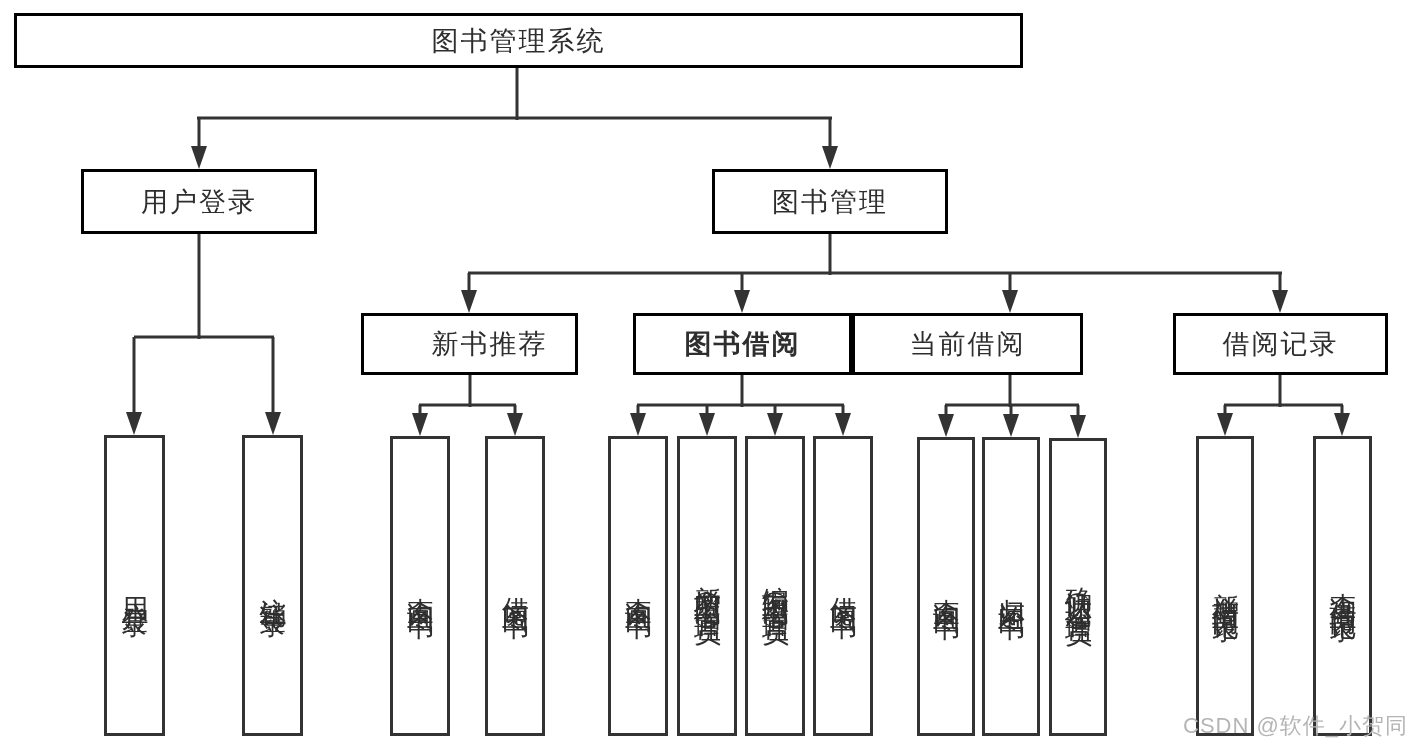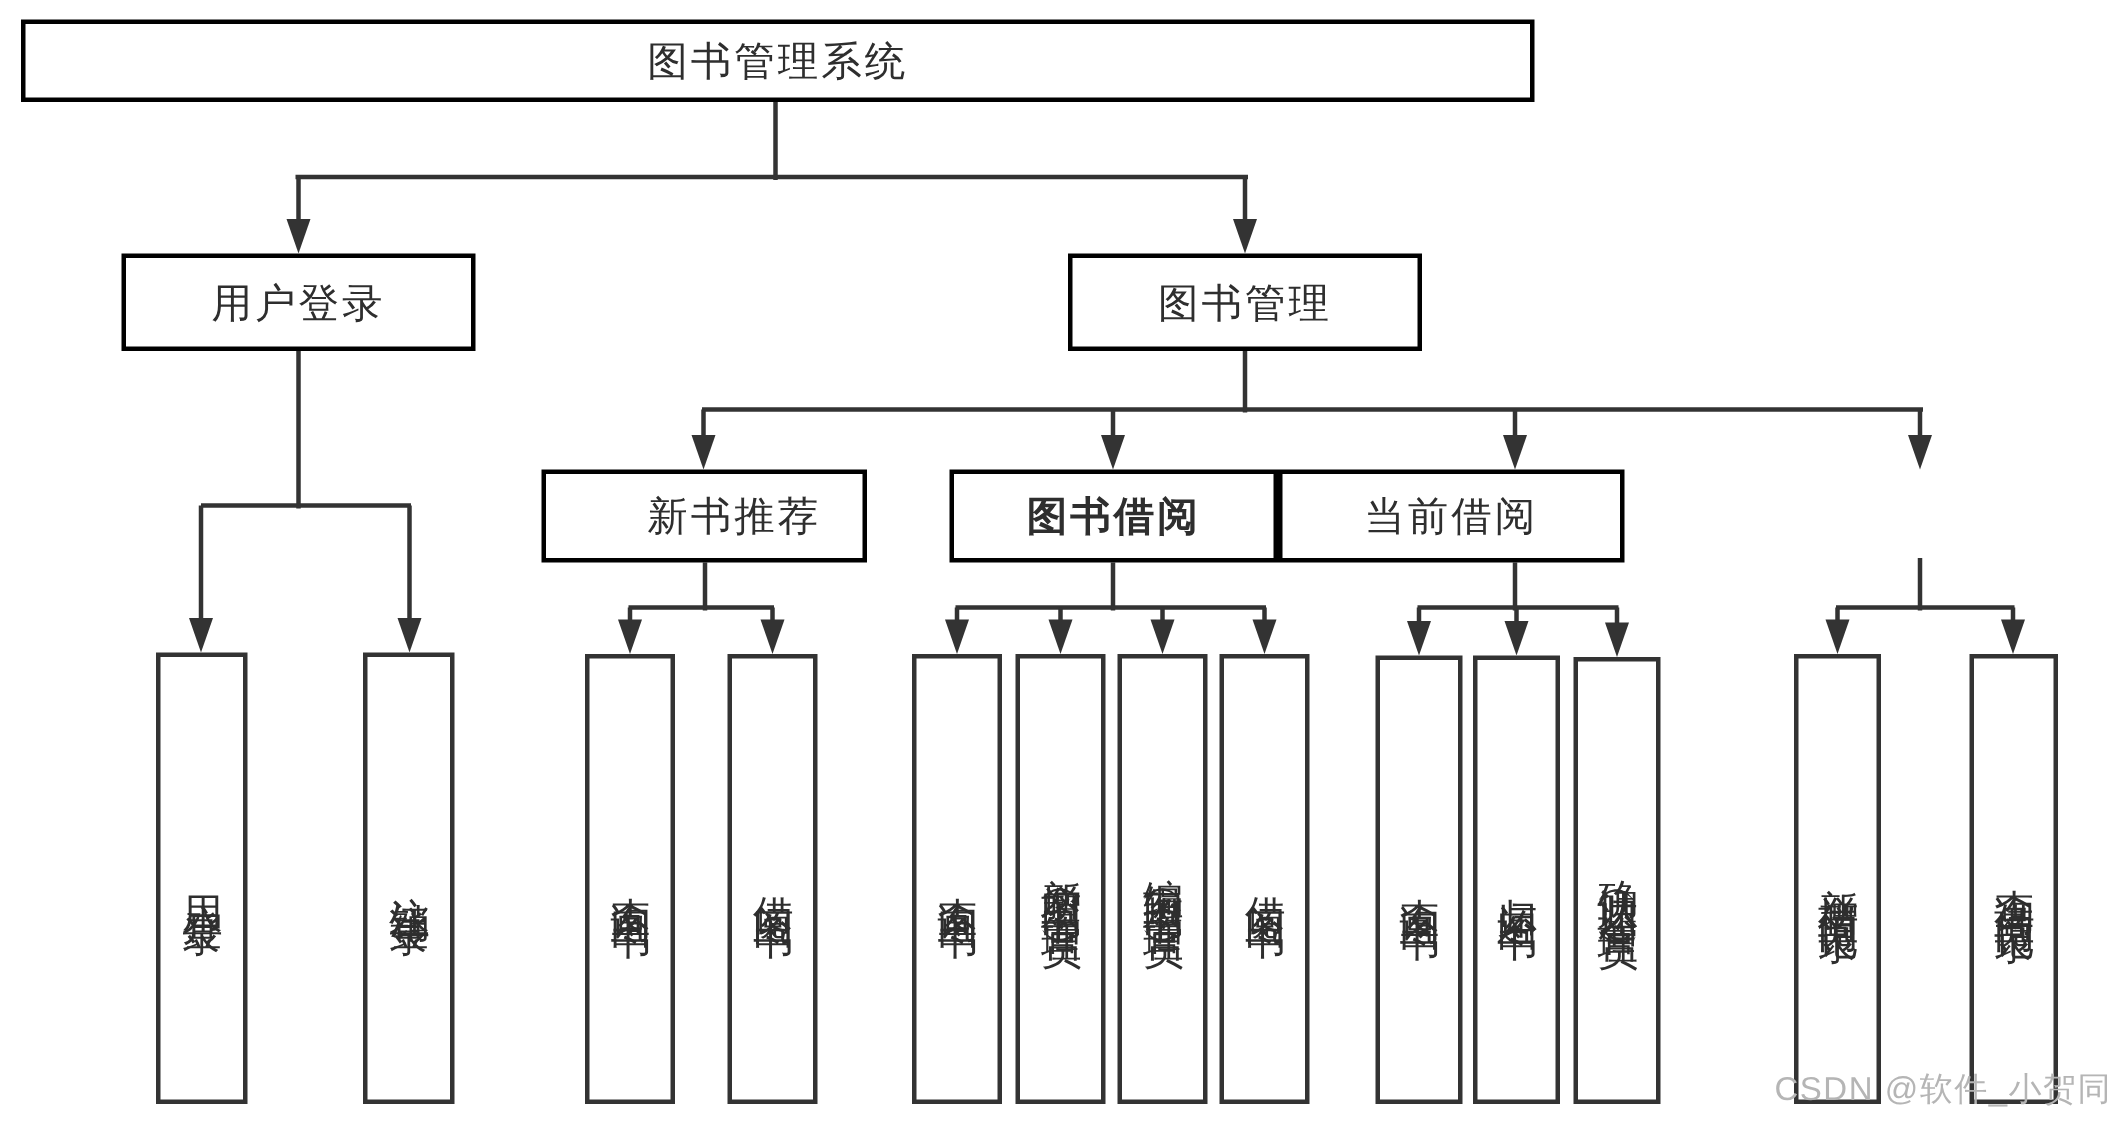--- a/index.html
+++ b/index.html
@@ -102,20 +102,23 @@
 
   <div class="hbox" style="left:361px;top:313px;width:217px;height:62px;padding-left:40px;">
     <span>新书推荐</span>
   </div>
   <div class="hbox" style="left:633px;top:313px;width:219px;height:62px;font-weight:bold;">
     <span>图书借阅</span>
   </div>
   <div class="hbox" style="left:852px;top:313px;width:231px;height:62px;">
     <span>当前借阅</span>
   </div>
+  <div class="hbox" style="left:1173px;top:313px;width:215px;height:62px;">
+    <span>借阅记录</span>
+  </div>
 
   <div class="vbox" style="left:104px;top:435px;width:61px;height:301px;">
     <span>用户登录</span>
   </div>
   <div class="vbox" style="left:242px;top:435px;width:61px;height:301px;">
     <span>注销登录</span>
   </div>
 
   <div class="vbox" style="left:390px;top:436px;width:60px;height:300px;">
     <span>查询图书</span>

